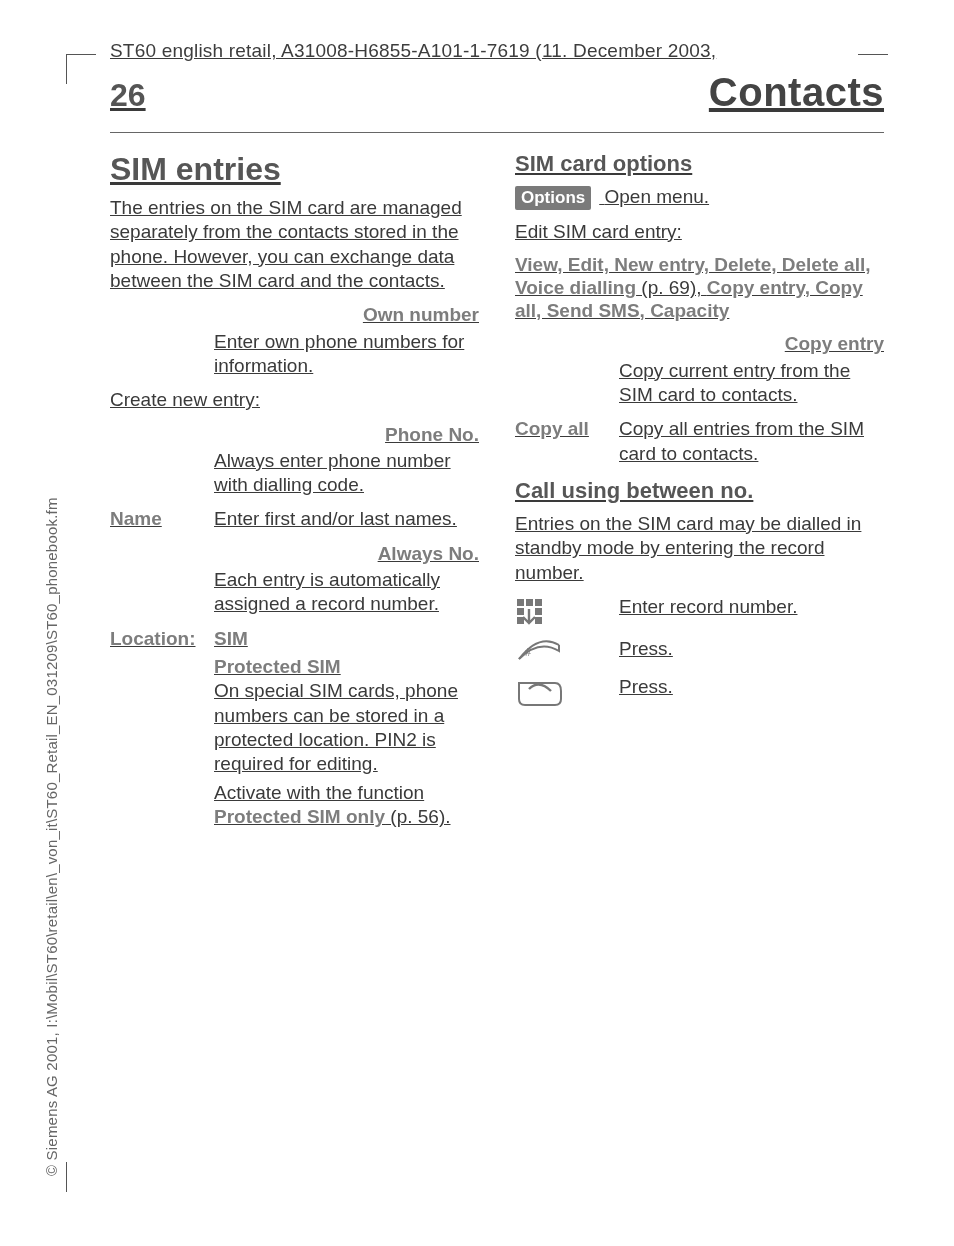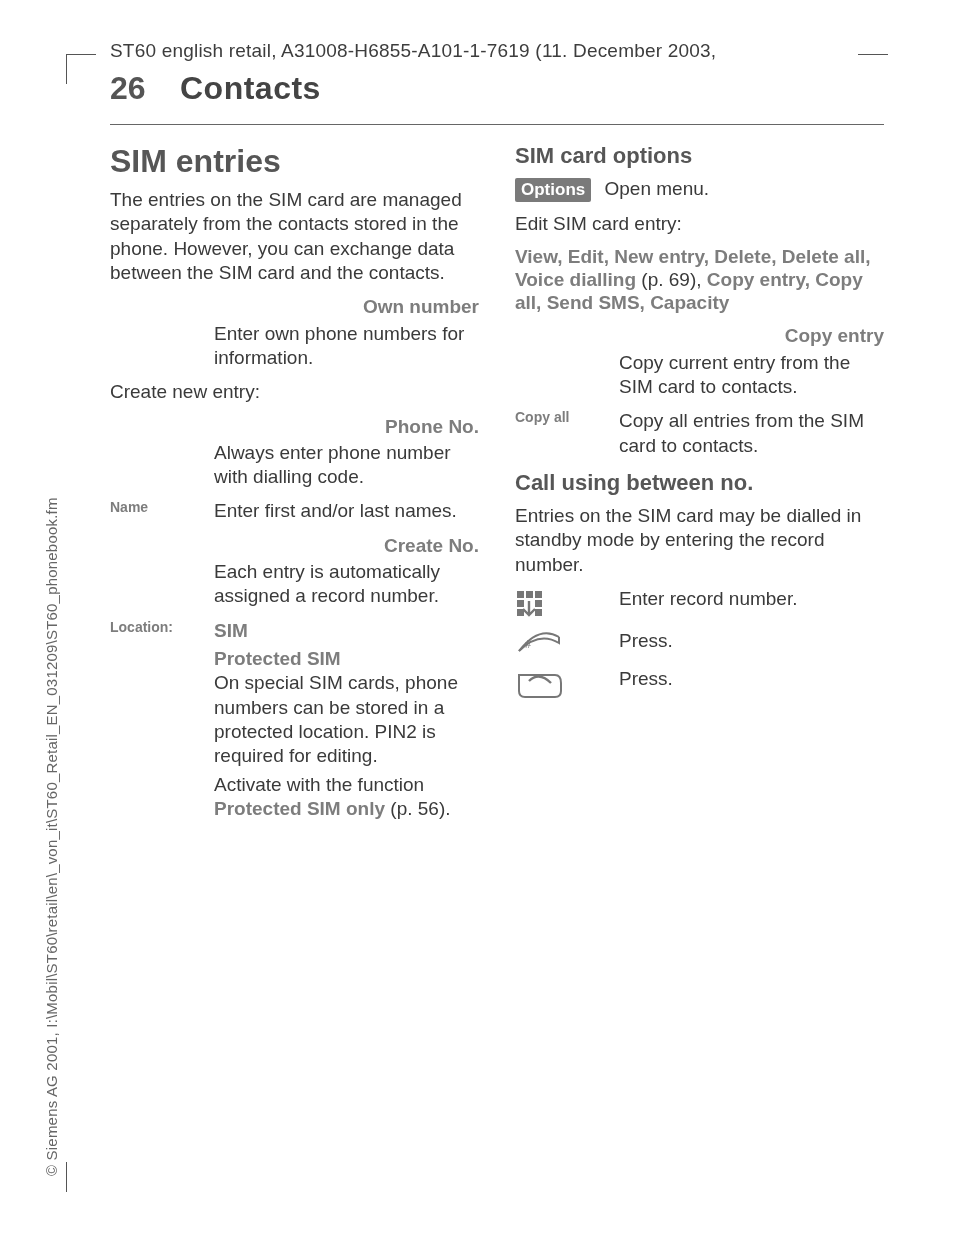--- a/index.html
+++ b/index.html
@@ -12,21 +12,21 @@
     background: #fff;
   }
   .crop-tl, .crop-tr, .crop-bl, .crop-br {
     position: absolute; width: 30px; height: 30px;
   }
   .crop-tl { top: 54px; left: 66px; border-left: 1.5px solid #555; border-top: 1.5px solid #555; }
   .crop-tr { top: 54px; right: 66px; border-top: 1.5px solid #555; }
   .crop-bl { bottom: 54px; left: 66px; border-left: 1.5px solid #555; }
   .page {
     position: absolute;
-    top: 40px; left: 110px; right: 70px; bottom: 40px;
+    top: 40px; left: 110px; right: 70px; bottom: 40px; text-decoration: underline;
   }
   .doc-header {
     font-size: 19px;
     color: #3d3d3d;
     margin-bottom: 8px;
     letter-spacing: 0.2px;
   }
   .title-row {
     display: flex; align-items: baseline;
     border-bottom: 1.5px solid #666;
@@ -34,22 +34,22 @@
     margin-bottom: 18px;
   }
   .page-num {
     font-size: 32px;
     font-weight: bold;
     color: #555;
     width: 70px;
   }
   .page-title {
     flex: 1;
-    text-align: left;
-    font-size: 32px;
+    text-align: right;
+    font-size: 40px;
     font-weight: bold;
     color: #444;
     letter-spacing: 0.5px;
   }
   .cols {
     display: flex;
     gap: 36px;
   }
   .col { flex: 1; min-width: 0; }
   .h1 {
@@ -74,21 +74,21 @@
   .dim { color: #7d7d7d; font-weight: bold; text-align: right; }
   .row {
     display: flex;
     margin-bottom: 10px;
   }
   .row .term {
     width: 104px;
     flex-shrink: 0;
     font-weight: bold;
     color: #7d7d7d;
-    font-size: 14px;
+    font-size: 19px;
     line-height: 1.25;
   }
   .row .def {
     flex: 1;
     font-size: 19px;
     line-height: 1.28;
   }
   .row .def .dim-inline { color: #7d7d7d; font-weight: bold; }
   .options-badge {
     display: inline-block;
@@ -152,21 +152,21 @@
       <div class="row">
         <div class="term"></div>
         <div class="def">Always enter phone number with dialling code.</div>
       </div>
 
       <div class="row">
         <div class="term">Name</div>
         <div class="def">Enter first and/or last names.</div>
       </div>
 
-      <div class="body dim" style="margin-bottom:2px">Create No.</div>
+      <div class="body dim" style="margin-bottom:2px">Always No.</div>
       <div class="row">
         <div class="term"></div>
         <div class="def">Each entry is automatically assigned a record number.</div>
       </div>
 
       <div class="row" style="margin-bottom:4px">
         <div class="term">Location:</div>
         <div class="def">
           <span class="dim-inline">SIM</span><br>
         </div>

